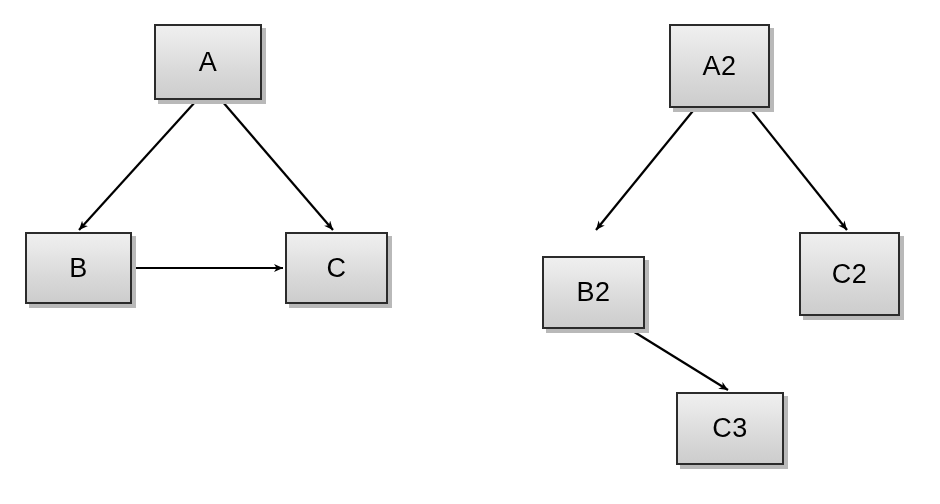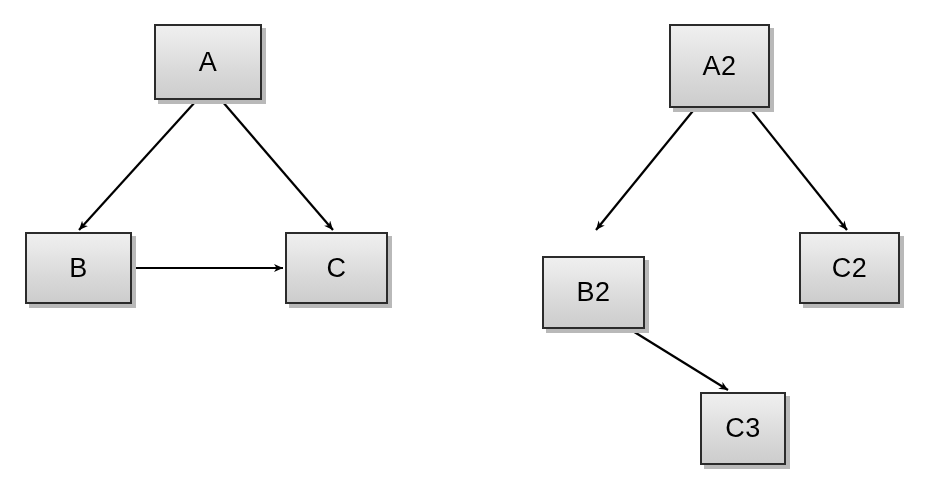--- a/index.html
+++ b/index.html
@@ -74,21 +74,21 @@
       </div>
       <div class="node" style="left: 285px; top: 232px; width: 103px; height: 72px;">
         <span class="node-label">C</span>
       </div>
       <div class="node" style="left: 669px; top: 24px; width: 101px; height: 84px;">
         <span class="node-label">A2</span>
       </div>
       <div class="node" style="left: 542px; top: 232px; width: 103px; height: 73px; margin-top: 24px;">
         <span class="node-label">B2</span>
       </div>
-      <div class="node" style="left: 799px; top: 232px; width: 101px; height: 72px;">
+      <div class="node" style="left: 799px; top: 232px; width: 101px; height: 84px;">
         <span class="node-label">C2</span>
       </div>
-      <div class="node" style="left: 676px; top: 392px; width: 86px; height: 73px; margin-left: 24px;">
+      <div class="node" style="left: 676px; top: 392px; width: 108px; height: 73px;">
         <span class="node-label">C3</span>
       </div>
     </div>
 
 </div>
 
 </body></html>

